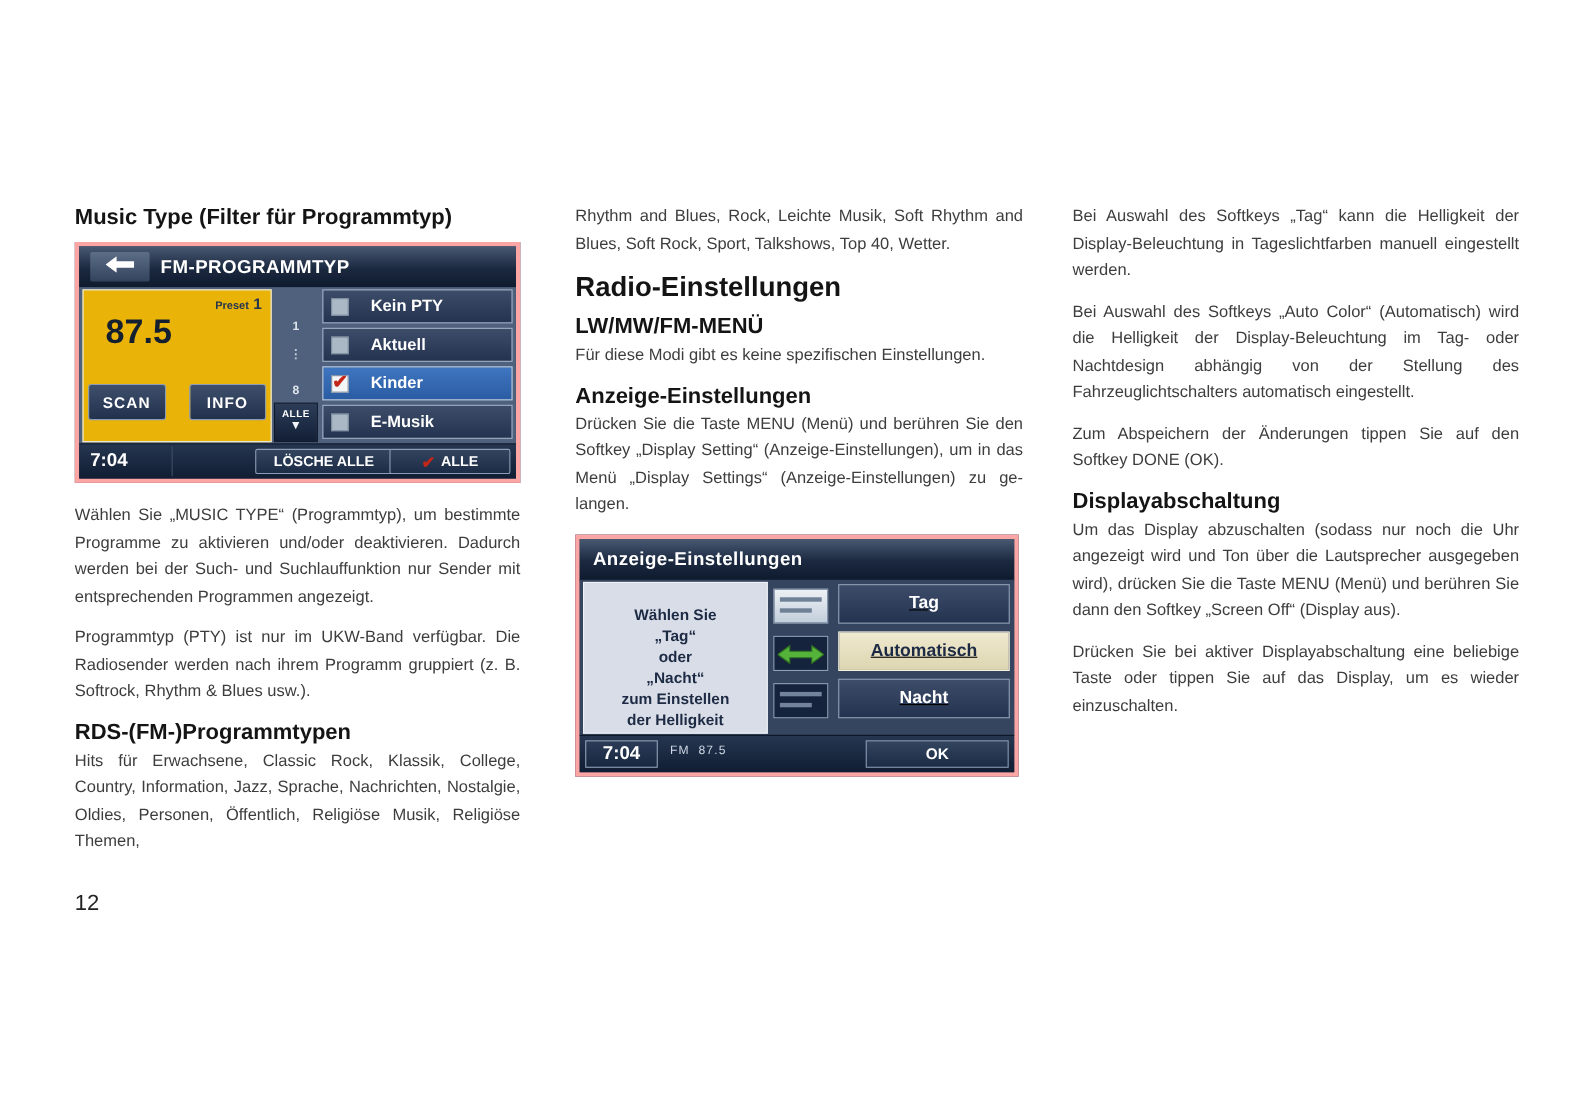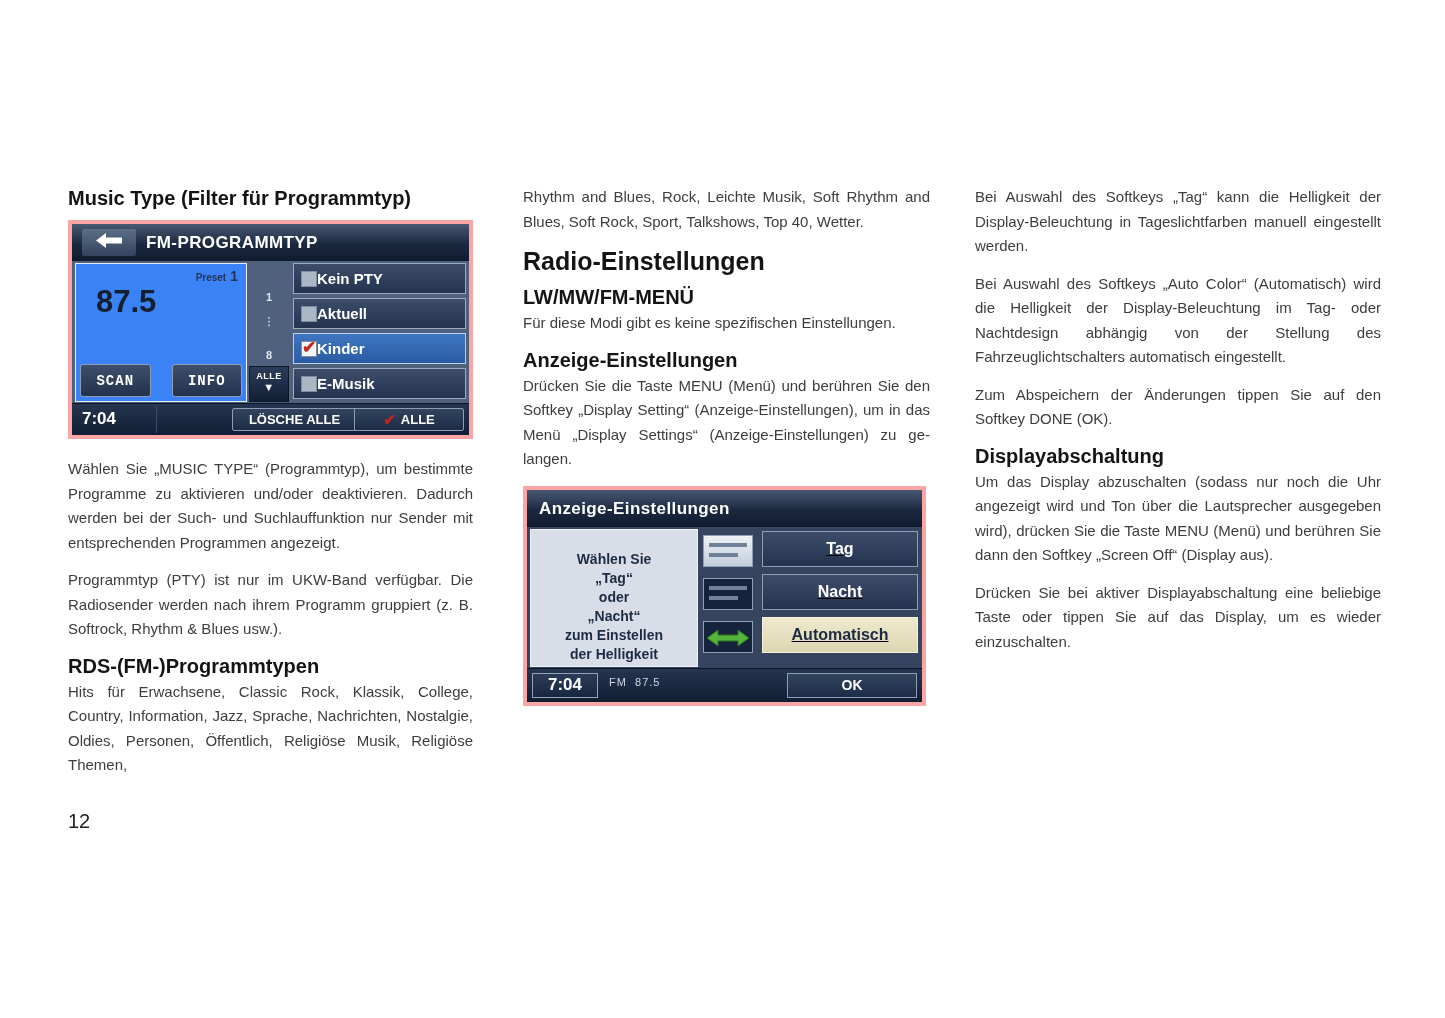--- a/index.html
+++ b/index.html
@@ -20,40 +20,40 @@
   .fig2{width:403px;height:220px;margin:14px 0 0 0;}
   .fhead{position:absolute;top:0;left:0;right:0;height:37px;
          background:linear-gradient(#485972,#1b2940 55%,#0f1a2d);border-bottom:1px solid #091323;}
   .ftitle{position:absolute;top:9px;color:#fff;font-weight:bold;font-size:17px;letter-spacing:.4px;}
 
   
   .f1-back{position:absolute;left:10px;top:5px;width:54px;height:27px;border-radius:2px;
            background:linear-gradient(#5c6d86,#33435e);display:flex;align-items:center;justify-content:center;}
   .f1-title{left:74px;}
   .f1-body{position:absolute;top:37px;bottom:31px;left:0;right:0;background:#4f617c;}
-  .f1-left{position:absolute;left:3px;top:2px;bottom:2px;width:170px;background:#3b82f6;border:1px solid #e9eff3;}
+  .f1-left{position:absolute;left:3px;top:2px;bottom:2px;width:170px;background:#eab308;border:1px solid #e9eff3;}
   .f1-preset{position:absolute;top:4px;right:8px;font-size:10px;font-weight:bold;color:#25354f;}
   .f1-preset b{font-size:14px;margin-left:4px;}
   .f1-freq{position:absolute;top:20px;left:20px;font-size:31px;font-weight:bold;color:#141f30;}
-  .f1-leftbtns{position:absolute;left:4px;right:4px;bottom:4px;display:flex;gap:21px;font-family:Liberation Mono, monospace;}
+  .f1-leftbtns{position:absolute;left:4px;right:4px;bottom:19px;display:flex;gap:21px;}
   .f1-btn{flex:1;height:31px;background:linear-gradient(#3e4f6c,#22324d);border:1px solid #8c9db5;
           border-radius:3px;color:#fff;font-weight:bold;font-size:14px;letter-spacing:1px;
           display:flex;align-items:center;justify-content:center;}
   .f1-mid{position:absolute;left:176px;width:42px;top:2px;bottom:2px;text-align:center;
           color:#dfe6ee;font-weight:bold;}
   .f1-num1{position:absolute;top:28px;left:0;right:0;font-size:11px;}
   .f1-dots{position:absolute;top:52px;left:0;right:0;font-size:11px;color:#c3cdd9;}
   .f1-num8{position:absolute;top:86px;left:0;right:0;font-size:11px;}
   .f1-seite{position:absolute;bottom:0;left:1px;right:1px;height:36px;
             background:linear-gradient(#2d3d59,#121f36);border:1px solid #0c1728;color:#fff;
             font-size:9px;font-weight:bold;letter-spacing:.5px;line-height:11px;padding-top:4px;box-sizing:border-box;}
   .f1-seite .arr{display:block;font-size:11px;line-height:10px;color:#f2f5f8;}
   .f1-list{position:absolute;left:221px;right:3px;top:2px;bottom:2px;display:flex;flex-direction:column;gap:4px;}
   .f1-row{height:31px;background:linear-gradient(#3c4c69,#243450);border:1px solid #9cadc2;box-sizing:border-box;
-          display:flex;align-items:center;gap:0;padding:0 7px;color:#fff;font-weight:bold;font-size:15px;}
+          display:flex;align-items:center;gap:20px;padding:0 7px;color:#fff;font-weight:bold;font-size:15px;}
   .f1-row.sel{background:linear-gradient(#3f76c0,#2a5ca3);border-color:#bdd1e9;}
   .f1-cb{width:16px;height:16px;background:#aab7c4;border:1px solid #7e8da0;box-sizing:border-box;
          position:relative;flex:0 0 auto;}
   .f1-row.sel .f1-cb{background:#f4f6f8;}
   .f1-cb .chk{position:absolute;left:0px;top:-5px;font-size:17px;color:#c4261a;}
   .f1-bottom{position:absolute;left:0;right:0;bottom:0;height:31px;
              background:linear-gradient(#263650,#101d33);border-top:1px solid #0a1626;}
   .f1-clock{position:absolute;left:10px;top:5px;color:#fff;font-weight:bold;font-size:17px;}
   .f1-div{position:absolute;left:84px;top:2px;bottom:2px;width:1px;background:#3e4e68;}
   .f1-bbtn{position:absolute;top:4px;height:23px;background:linear-gradient(#33445f,#1c2c46);
@@ -194,34 +194,34 @@
         <div class="f2-rows">
           <div class="f2-row">
             <div class="f2-icon light">
               <div class="bar b1"></div>
                 <div class="bar b2"></div>
             </div>
             <div class="f2-btn">Tag</div>
           </div>
           <div class="f2-row">
             <div class="f2-icon dark">
-              <div class="bar b1"></div>
-                <div class="bar b2"></div>
-            </div>
-            <div class="f2-btn">Nacht</div>
-          </div>
-          <div class="f2-row">
-            <div class="f2-icon dark">
               <span class="f2-arrow">
                 <svg width="42" height="18" viewBox="0 0 42 18">
                     <path d="M0 9 L11 1 L11 6 L31 6 L31 1 L42 9 L31 17 L31 12 L11 12 L11 17 Z" fill="#55b23a" stroke="#2f7020" stroke-width="1"></path>
                   </svg>
               </span>
             </div>
             <div class="f2-btn sel">Automatisch</div>
+          </div>
+          <div class="f2-row">
+            <div class="f2-icon dark">
+              <div class="bar b1"></div>
+                <div class="bar b2"></div>
+            </div>
+            <div class="f2-btn">Nacht</div>
           </div>
         </div>
       </div>
       <div class="f2-bottom">
         <div class="f2-clock">7:04</div>
         <div class="f2-band">
           <span>FM</span>&nbsp;&nbsp;<span>87.5</span>
         </div>
         <div class="f2-ok">OK</div>
       </div>

